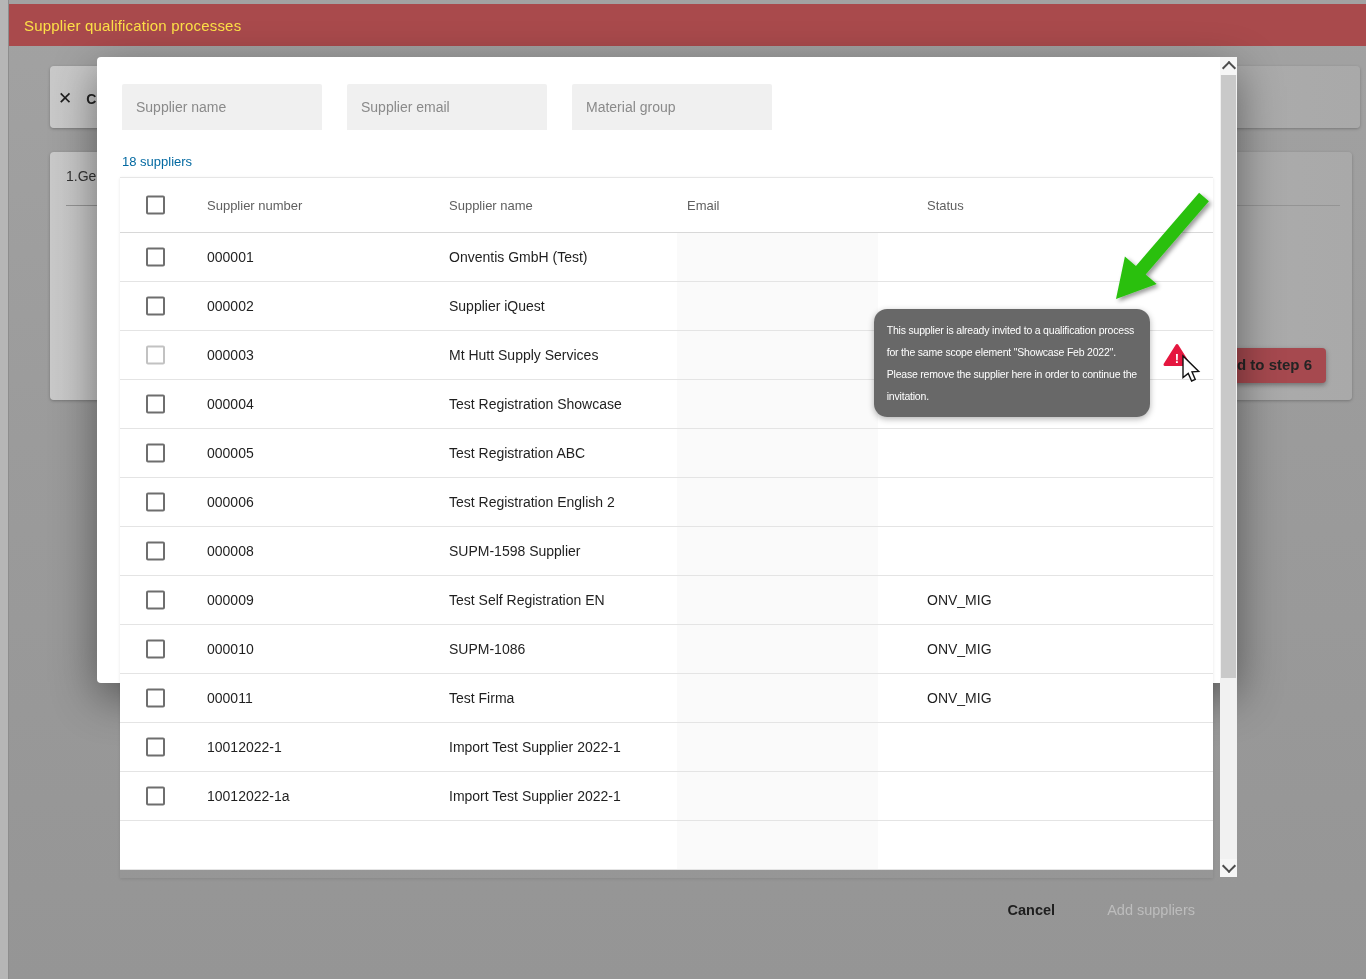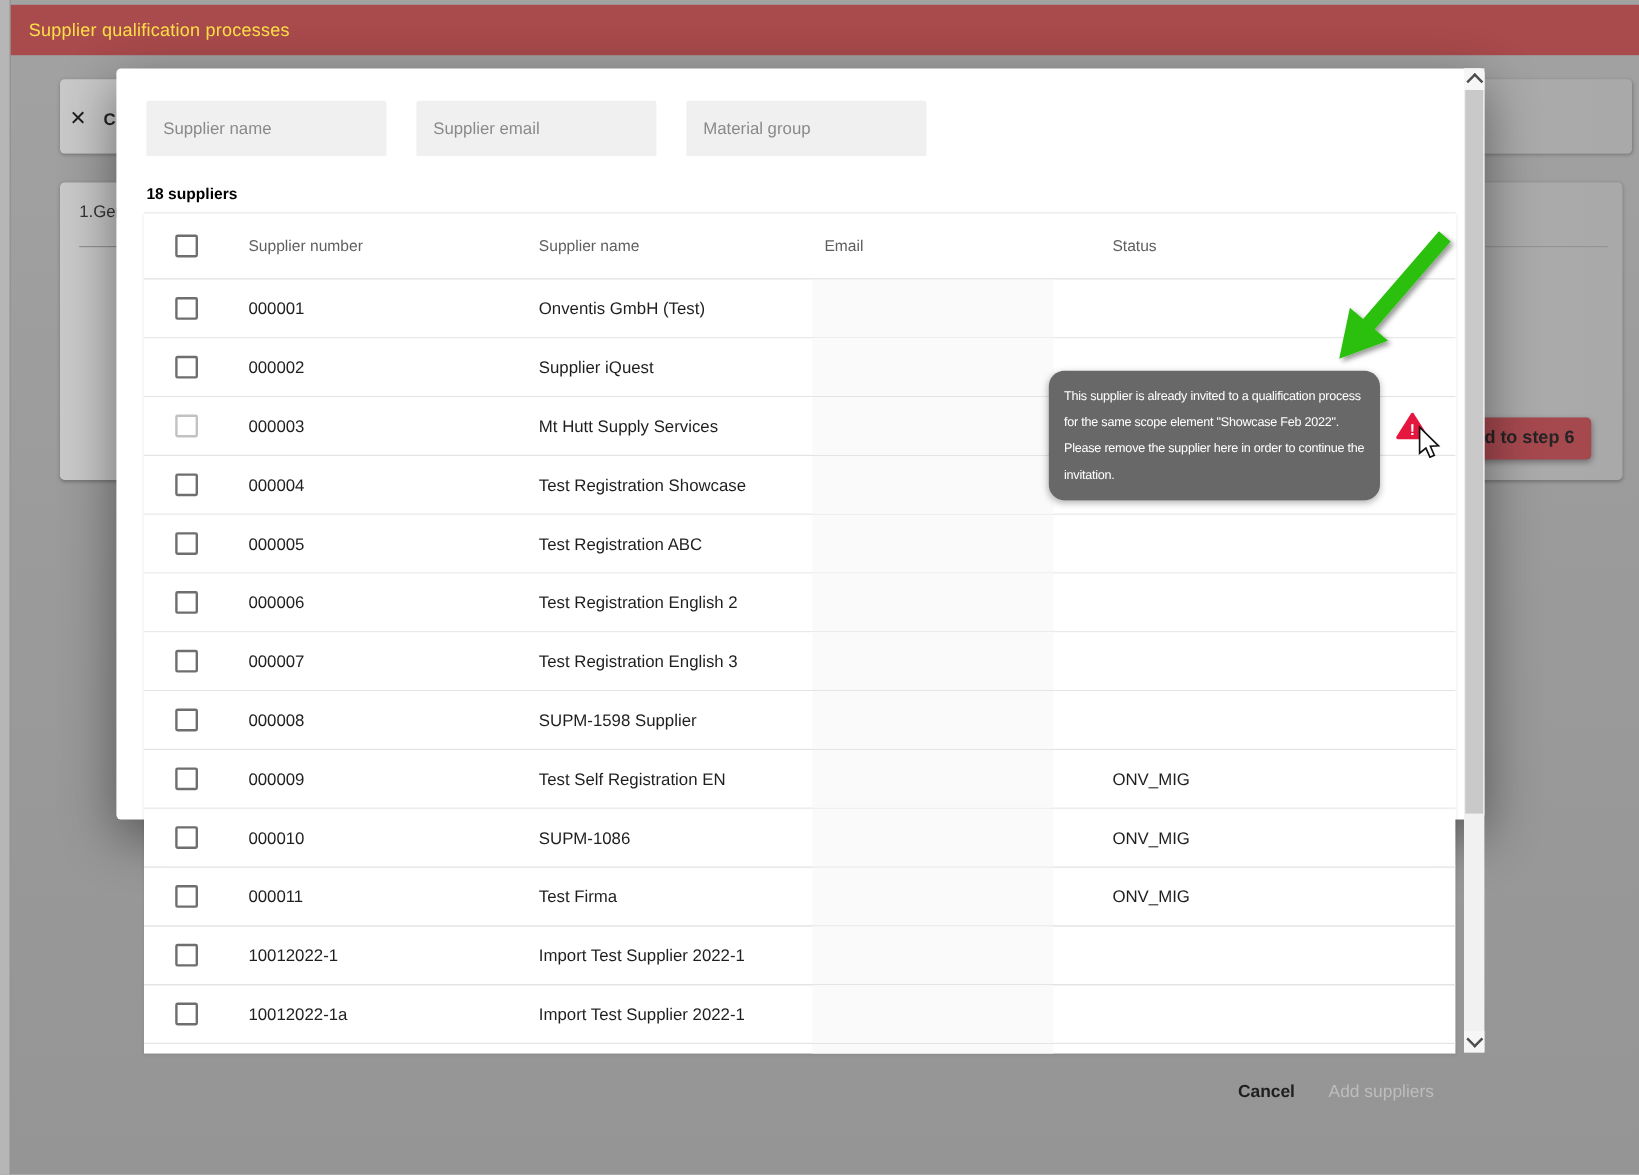--- a/index.html
+++ b/index.html
@@ -22,21 +22,21 @@
   .step-btn{position:absolute;left:1150px;top:348px;width:176px;height:35px;background:#a6494f;border-radius:4px;
     box-shadow:0 2px 5px rgba(0,0,0,.35);border:none;cursor:pointer;}
   .step-btn span{position:absolute;right:14px;top:8px;font-size:15px;font-weight:700;color:#242424;white-space:nowrap;}
   
   .modal{position:absolute;left:97px;top:57px;width:1140px;height:626px;background:#fff;border-radius:4px;
     box-shadow:0 14px 45px rgba(0,0,0,.45);}
   .filters{position:absolute;left:25px;top:27px;display:flex;gap:25px;}
   .filter-input{width:200px;height:46px;background:#f0f0f0;border:none;border-radius:2px 2px 0 0;
     padding:0 14px;box-sizing:border-box;font-size:14px;color:#333;font-family:"Liberation Sans",sans-serif;outline:none;}
   .filter-input::placeholder{color:#8a8a8a;opacity:1;}
-  .count-label{position:absolute;left:25px;top:97px;font-size:13px;color:#000000;font-weight:bold;}
+  .count-label{position:absolute;left:25px;top:97px;font-size:13px;color:#0369a1;}
   .table{position:absolute;left:23px;top:120px;width:1093px;height:700px;overflow:hidden;
     border-top:1px solid #e6e6e6;box-shadow:0 1px 3px rgba(0,0,0,.10);}
   .thead{position:relative;height:54px;border-bottom:1px solid #d8d8d8;background:#fff;}
   .th{position:absolute;top:50%;transform:translateY(-50%);font-size:13px;color:#5f5f5f;}
   .row{position:relative;height:48px;border-bottom:1px solid #e4e4e4;background:#fff;text-align:center;}
   .cbx{position:absolute;left:26px;top:50%;transform:translateY(-50%);width:15px;height:15px;
     border:2px solid #6e6e6e;border-radius:2px;background:#fff;cursor:pointer;}
   .cbx.disabled{border-color:#c2c2c2;}
   .cell{position:absolute;top:50%;transform:translateY(-50%);font-size:14px;color:#1f1f1f;white-space:nowrap;}
   .c-num{left:87px;} .c-name{left:329px;} .c-status{left:807px;}
@@ -44,21 +44,21 @@
   .warn-wrap{position:absolute;left:1043px;top:50%;transform:translateY(-50%);width:28px;height:24px;cursor:pointer;}
   
   .sb{position:absolute;right:0;top:0;width:17px;height:820px;background:#f1f1f1;border-radius:0 4px 0 0;}
   .sb-btn{position:absolute;left:0;width:17px;height:18px;background:#f6f6f6;display:flex;align-items:center;justify-content:center;cursor:pointer;}
   .sb-up{top:0;} .sb-down{bottom:0;}
   .chev{width:8px;height:8px;border-left:2px solid #4d4d4d;border-top:2px solid #4d4d4d;}
   .sb-up .chev{transform:translateY(2px) rotate(45deg);}
   .sb-down .chev{transform:translateY(-2px) rotate(225deg);}
   .sb-thumb{position:absolute;left:1px;top:18px;width:15px;height:603px;background:#c9c9c9;cursor:grab;}
   
-  .modal-footer{position:absolute;left:0;right:0;top:820px;height:66px;display:flex;align-items:center;justify-content:flex-end;gap:24px;padding-right:40px;box-sizing:border-box;}
+  .modal-footer{position:absolute;left:0;right:0;top:820px;height:66px;display:flex;align-items:center;justify-content:flex-end;gap:48px;padding-right:40px;box-sizing:border-box;}
   .btn-text{border:none;background:none;font-family:"Liberation Sans",sans-serif;font-size:14.5px;cursor:pointer;padding:6px 2px;}
   .btn-cancel{color:#1e1e1e;font-weight:700;}
   .btn-add{color:#bdbdbd;font-weight:500;cursor:default;}
   
   .tooltip{position:absolute;right:216px;top:309px;background:rgba(99,99,99,.97);color:#fff;border-radius:13px;
     padding:10px 13px;z-index:50;box-shadow:0 2px 6px rgba(0,0,0,.3);}
   .tooltip div{font-size:10.5px;line-height:22px;white-space:nowrap;letter-spacing:-.2px;}
   
   .overlay-svg{position:absolute;left:0;top:0;width:1366px;height:979px;pointer-events:none;z-index:60;}
 </style>
@@ -142,27 +142,20 @@
     <span class="cbx"></span>
     <span class="cell c-num">000005</span>
     <span class="cell c-name">Test Registration ABC</span>
     <span class="email-band"></span>
     <span class="cell c-status"></span>
   </div>
         <div class="row">
     <span class="cbx"></span>
     <span class="cell c-num">000006</span>
     <span class="cell c-name">Test Registration English 2</span>
-    <span class="email-band"></span>
-    <span class="cell c-status"></span>
-  </div>
-        <div class="row">
-    <span class="cbx"></span>
-    <span class="cell c-num">000007</span>
-    <span class="cell c-name">Test Registration English 3</span>
     <span class="email-band"></span>
     <span class="cell c-status"></span>
   </div>
         <div class="row">
     <span class="cbx"></span>
     <span class="cell c-num">000008</span>
     <span class="cell c-name">SUPM-1598 Supplier</span>
     <span class="email-band"></span>
     <span class="cell c-status"></span>
   </div>

